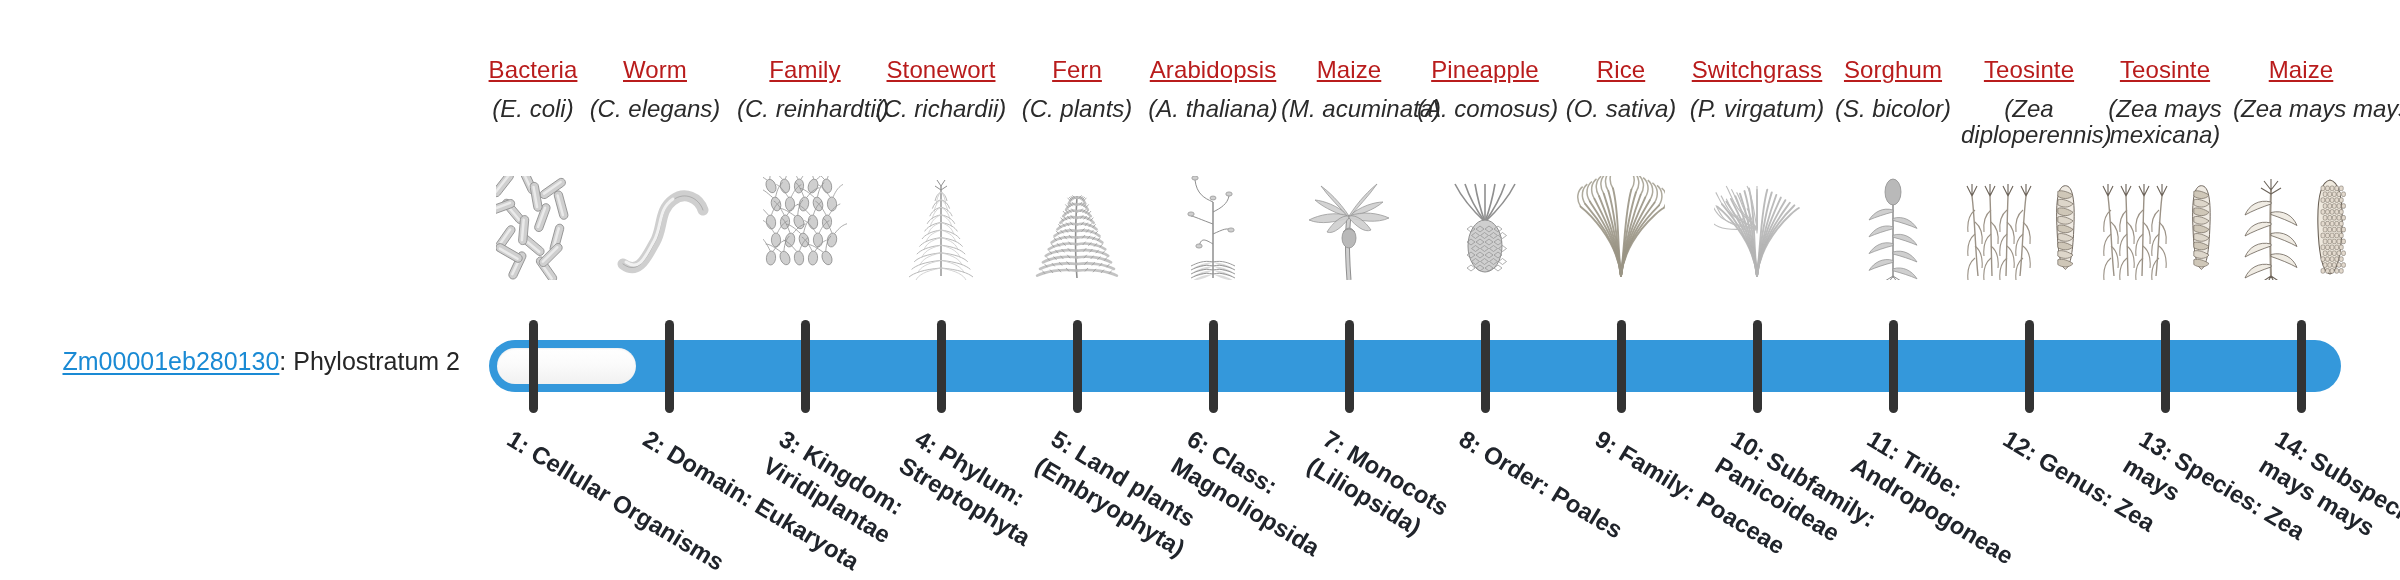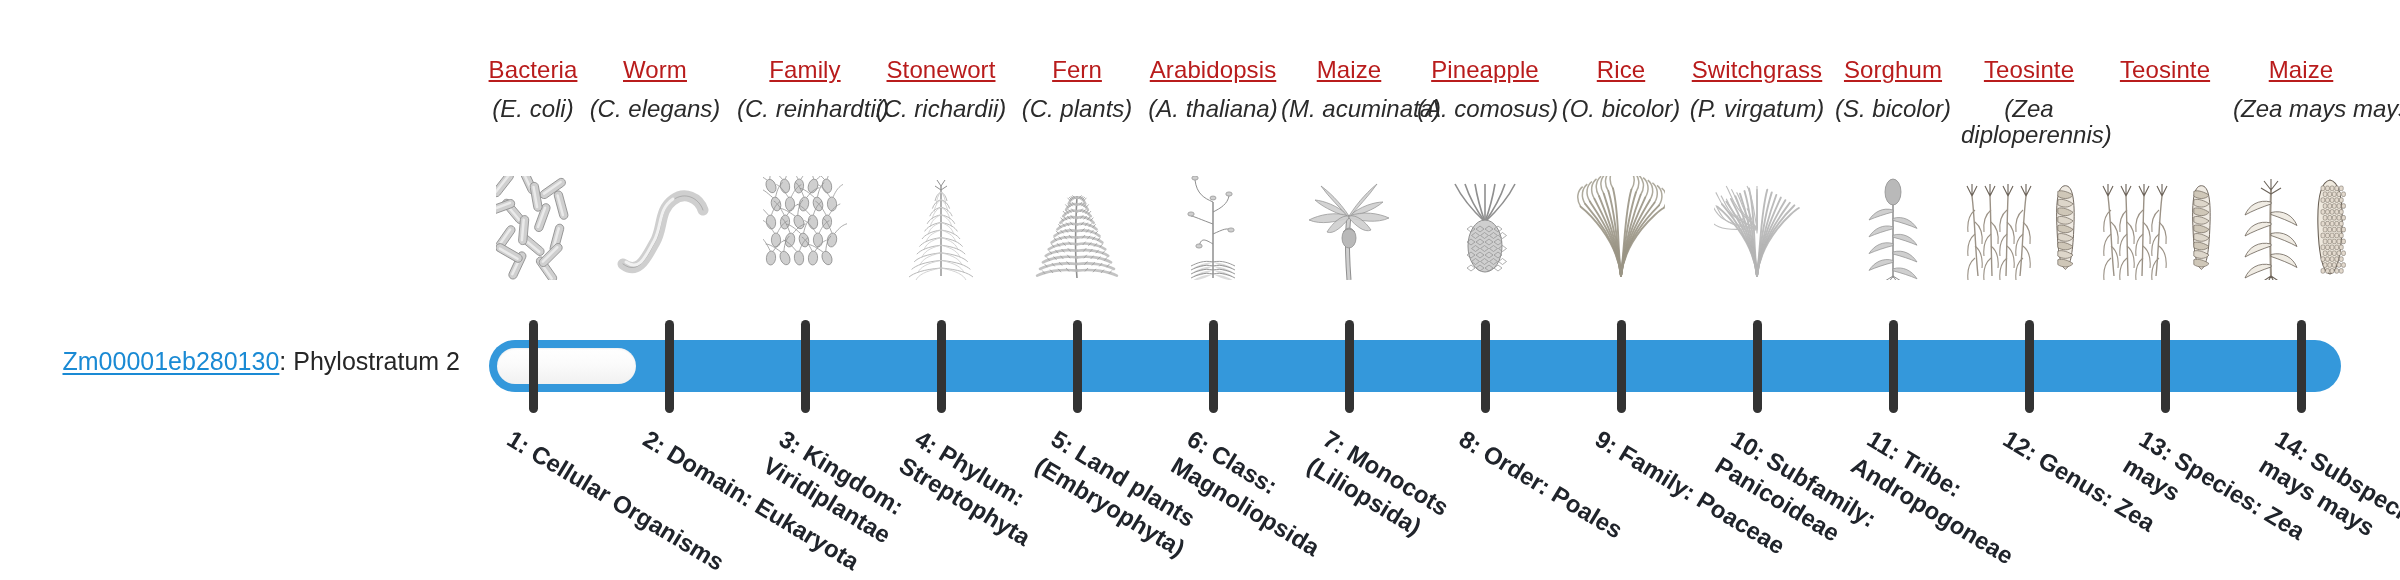--- a/index.html
+++ b/index.html
@@ -102,36 +102,37 @@
       <div class="col" style="left: 1281px;">
         <div class="common">Maize</div>
         <div class="sci nowrap">(M. acuminata)</div>
       </div>
       <div class="col" style="left: 1417px;">
         <div class="common">Pineapple</div>
         <div class="sci nowrap">(A. comosus)</div>
       </div>
       <div class="col" style="left: 1553px;">
         <div class="common">Rice</div>
-        <div class="sci nowrap">(O. bicolor)</div>
+        <div class="sci nowrap">(O. sativa)</div>
       </div>
       <div class="col" style="left: 1689px;">
         <div class="common">Switchgrass</div>
         <div class="sci nowrap">(P. virgatum)</div>
       </div>
       <div class="col" style="left: 1825px;">
         <div class="common">Sorghum</div>
         <div class="sci nowrap">(S. bicolor)</div>
       </div>
       <div class="col" style="left: 1961px;">
         <div class="common">Teosinte</div>
         <div class="sci">(Zea diploperennis)</div>
       </div>
       <div class="col" style="left: 2097px;">
         <div class="common">Teosinte</div>
+        <div class="sci">(Zea mays mexicana)</div>
       </div>
       <div class="col" style="left: 2233px;">
         <div class="common">Maize</div>
         <div class="sci nowrap">(Zea mays mays)</div>
       </div>
     </div>
   <div id="arts">
       <div class="art" style="left: 465px;">
         <svg width="74" height="104" viewBox="0 0 70 100">
           <g transform="translate(6,8) rotate(38)">

